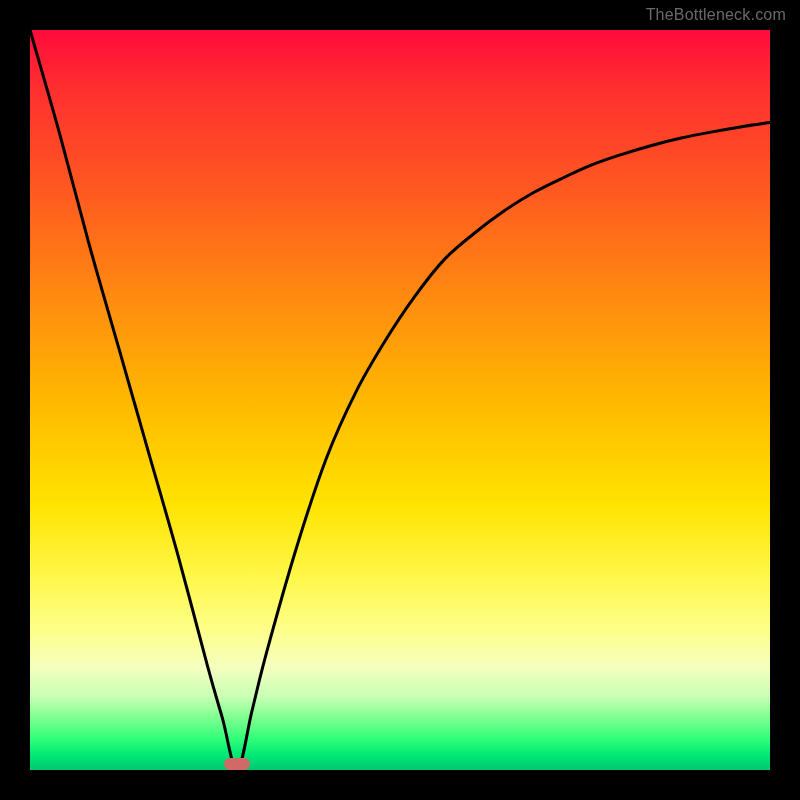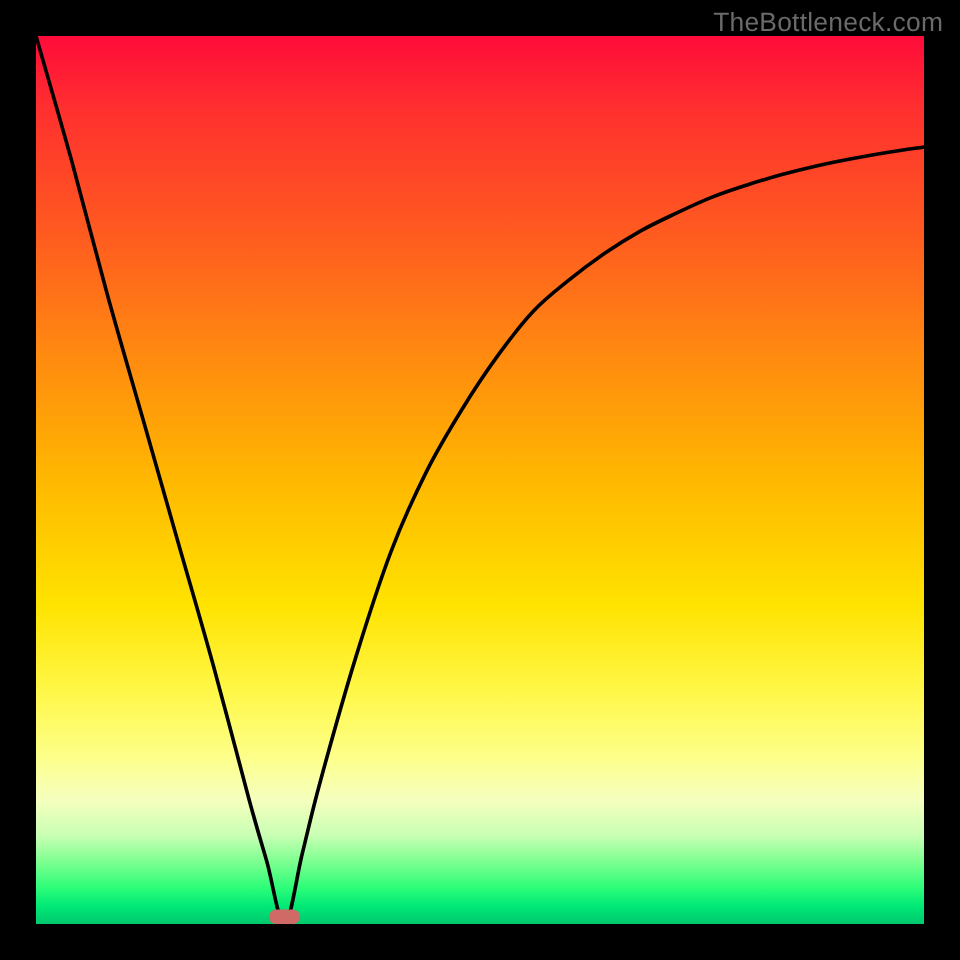--- a/index.html
+++ b/index.html
@@ -40,21 +40,21 @@
       #2bfd78 96%,
       #00e876 98%,
       #00c86e 100%
     );
   }
   .watermark {
     position: absolute;
     top: 6px;
     right: 14px;
     color: #6a6a6a;
-    font-size: 22px;
+    font-size: 16px;
     letter-spacing: 0.2px;
     user-select: none;
   }
   svg.curve {
     position: absolute;
     left: 0;
     top: 0;
     width: 740px;
     height: 740px;
     overflow: visible;

